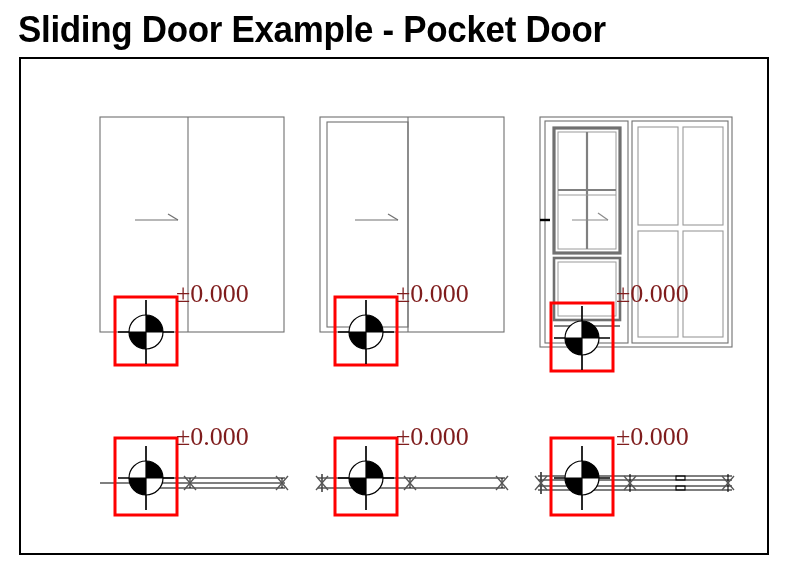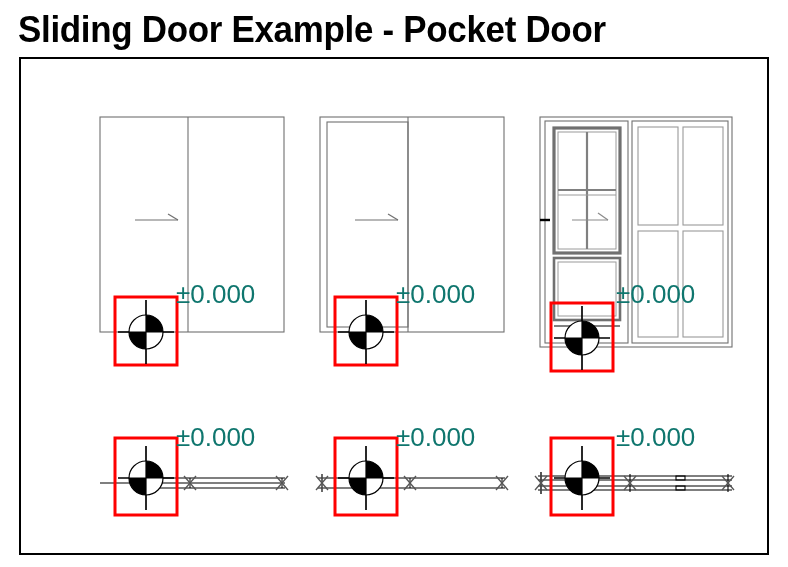--- a/index.html
+++ b/index.html
@@ -41,24 +41,24 @@
   #drawing-canvas {
     position: absolute;
     left: 0;
     top: 0;
     width: 788px;
     height: 567px;
     pointer-events: none;
   }
   .level-label {
     position: absolute;
-    font-family: Liberation Sans, sans-serif;
+    font-family: Liberation Serif, serif;
     font-size: 26px;
     line-height: 26px;
-    color: #0f766e;
+    color: #7f1d1d;
     white-space: nowrap;
   }
 </style>
 </head>
 <body>
 
 <div id="page-title">Sliding Door Example - Pocket Door</div>
 
 <div id="drawing-frame"></div>
 

